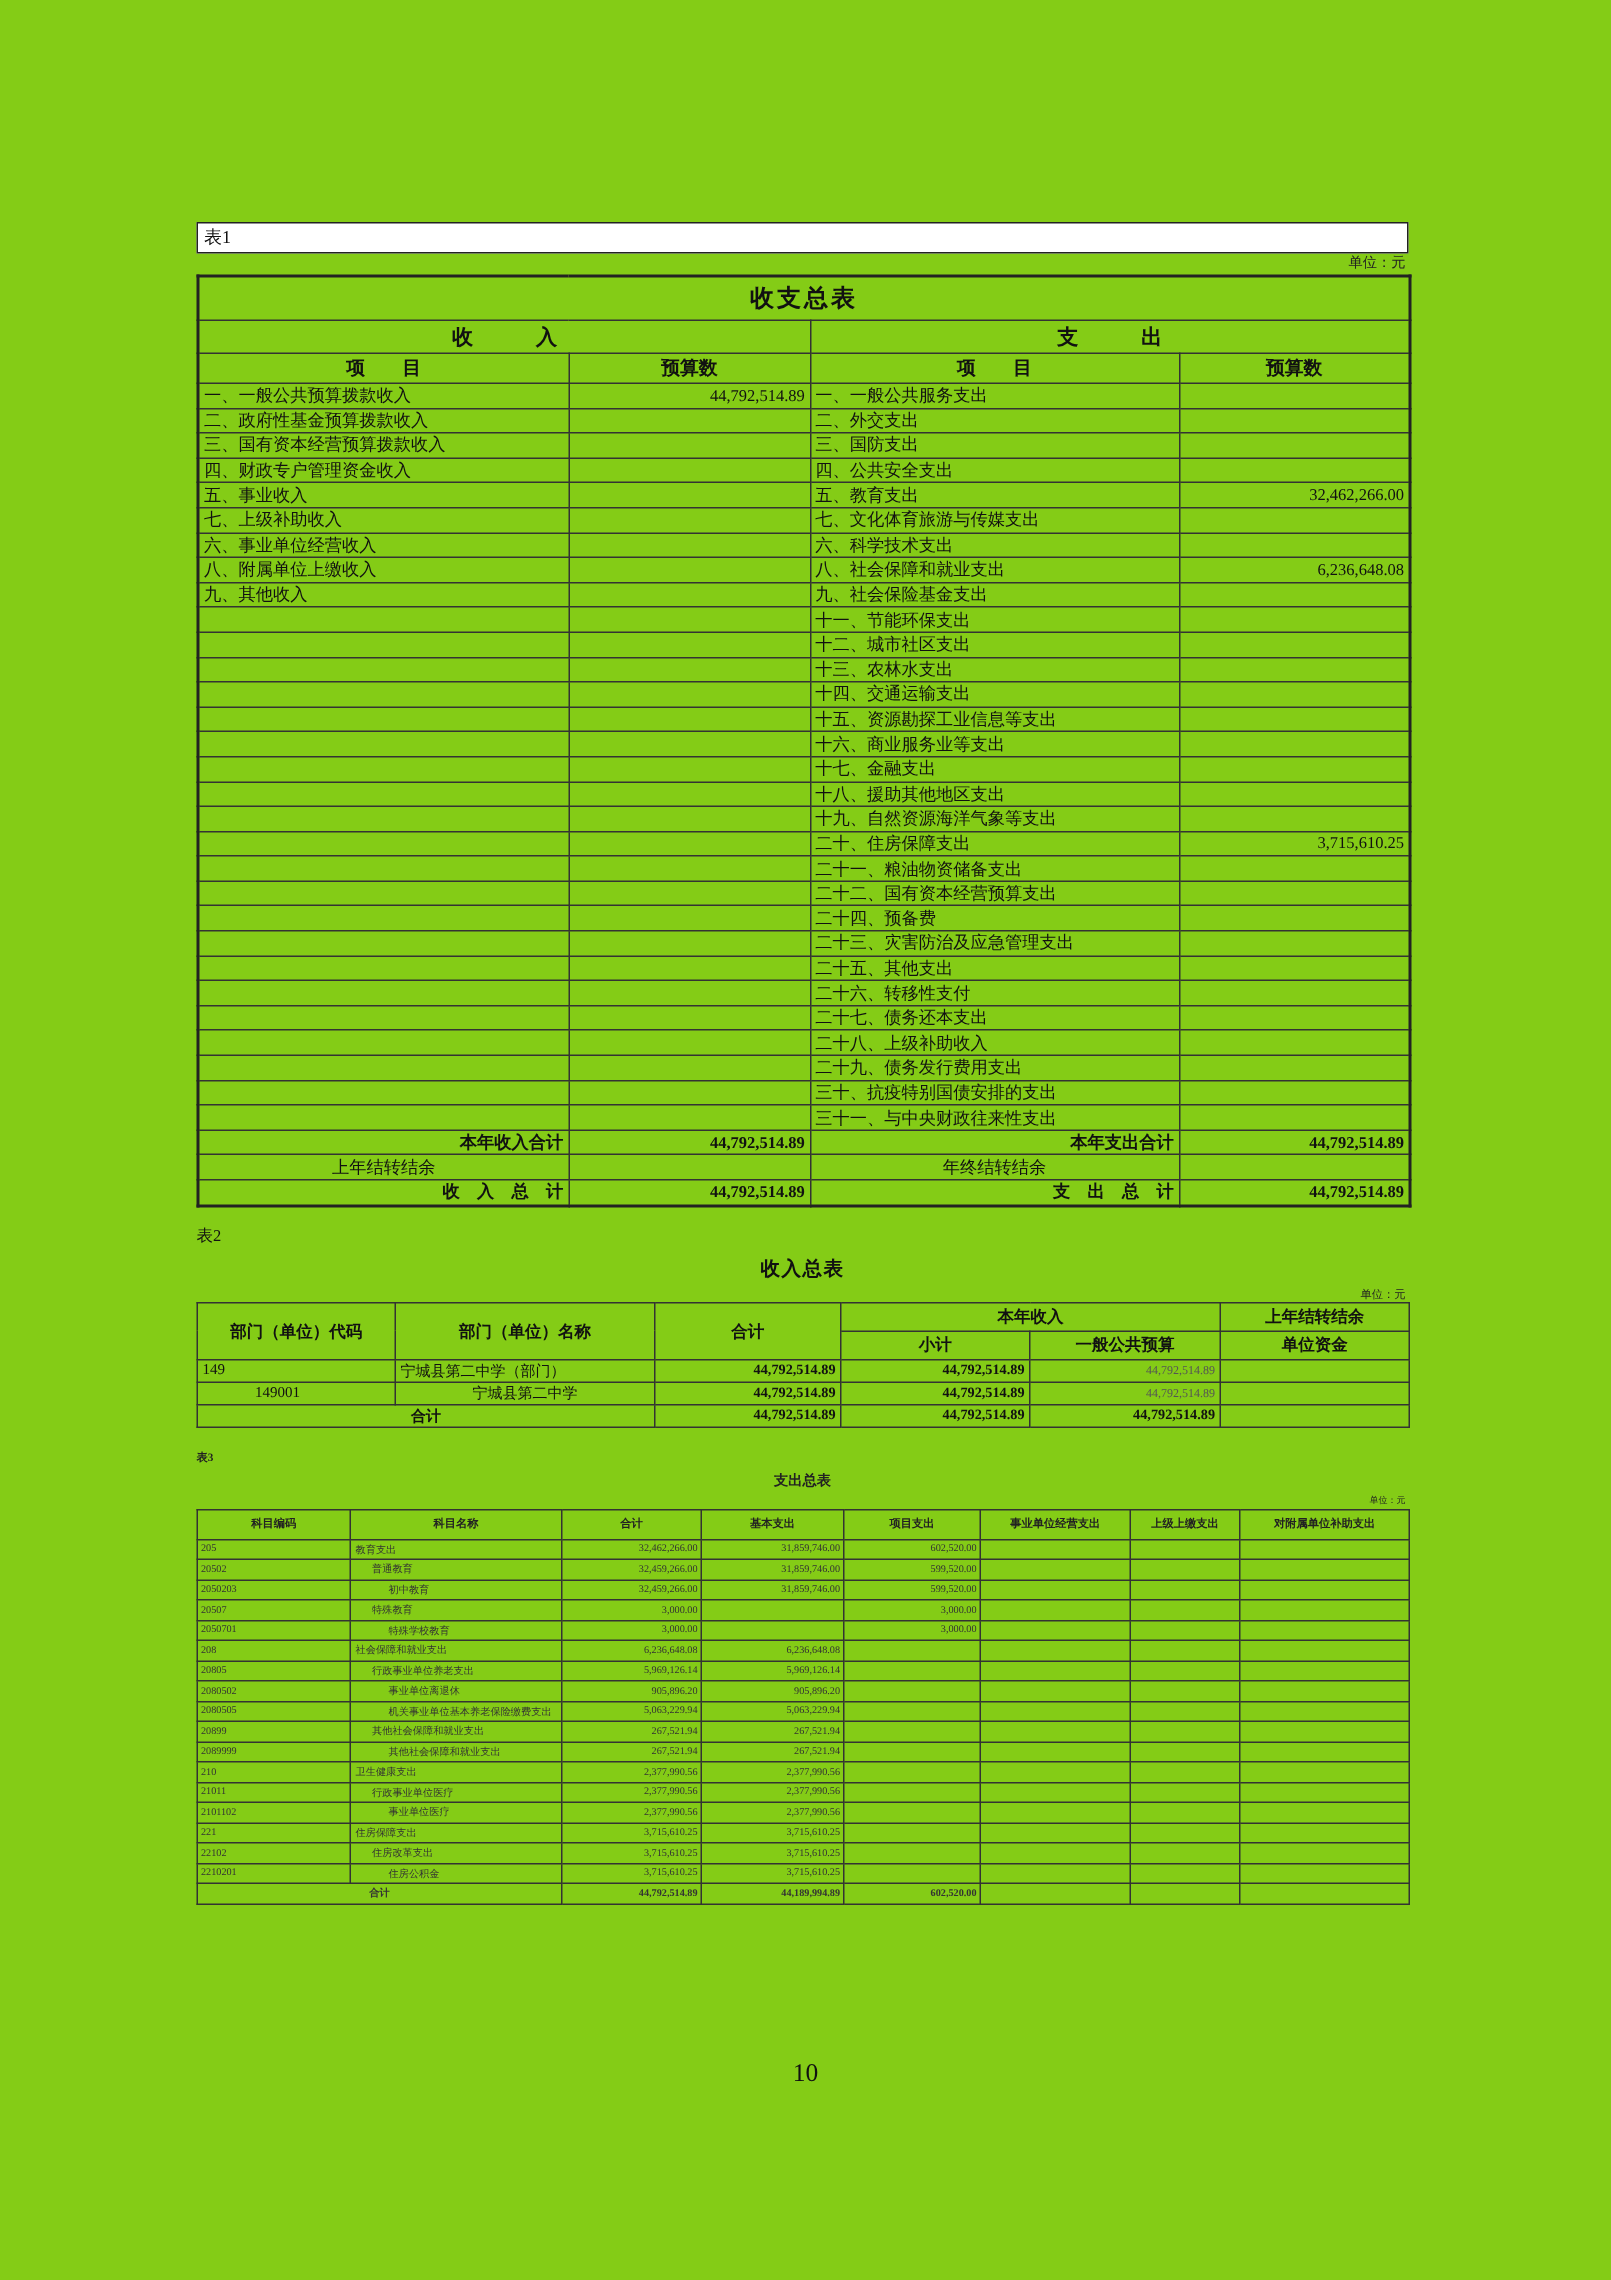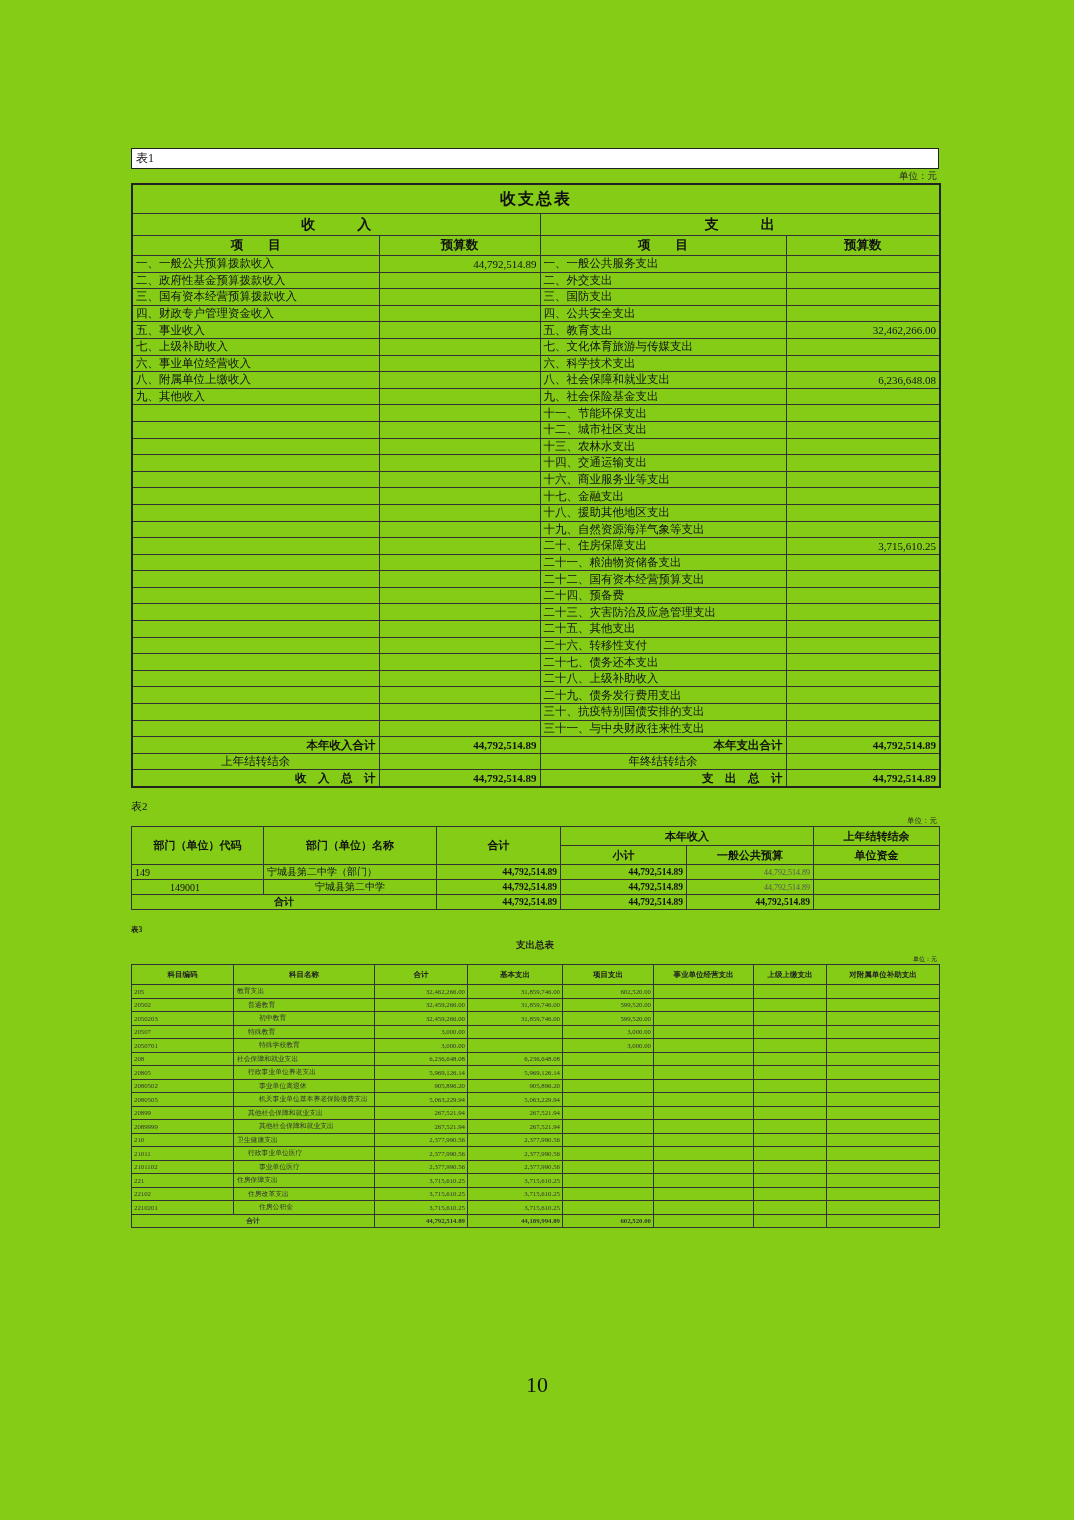--- a/index.html
+++ b/index.html
@@ -49,21 +49,21 @@
   .unit-note.tiny{font-size:6px;margin-top:4px;height:7px;line-height:7px;}
   #t3{border:1.5px solid #333;}
   #t3 th{font-size:7.5px;font-weight:bold;text-align:center;height:17px;color:#222;}
   #t3 td{height:12.5px;font-size:6.8px;padding:0 2px;color:#333;}
   #t3 td.code{text-align:left;}
   #t3 td.name{text-align:left;}
   #t3 td.num3{text-align:right;}
   #t3 td.totlbl{text-align:center;font-weight:bold;}
   #t3 tr.total td{font-weight:bold;}
   
-  .pageno{position:absolute;left:0;width:100%;top:1372px;text-align:center;font-size:22px;color:#111;}
+  .pageno{position:absolute;left:0;width:100%;top:1372px;text-align:center;font-size:17px;color:#111;}
 </style>
 </head>
 <body>
 
 <div class="page">
   <div class="content">
 
     <div class="t1-label-box">
       <span>表1</span>
     </div>
@@ -164,20 +164,26 @@
           </tr>
           <tr>
             <td class="item"></td>
             <td class="num"></td>
             <td class="item">十四、交通运输支出</td>
             <td class="num"></td>
           </tr>
           <tr>
             <td class="item"></td>
             <td class="num"></td>
+            <td class="item">十五、资源勘探工业信息等支出</td>
+            <td class="num"></td>
+          </tr>
+          <tr>
+            <td class="item"></td>
+            <td class="num"></td>
             <td class="item">十六、商业服务业等支出</td>
             <td class="num"></td>
           </tr>
           <tr>
             <td class="item"></td>
             <td class="num"></td>
             <td class="item">十七、金融支出</td>
             <td class="num"></td>
           </tr>
           <tr>
@@ -279,20 +285,21 @@
           <tr>
             <td class="ctr bold">收　入　总　计</td>
             <td class="num bold">44,792,514.89</td>
             <td class="ctr bold">支　出　总　计</td>
             <td class="num bold">44,792,514.89</td>
           </tr>
         </tbody>
     </table>
 
     <div class="t2-label">表2</div>
+    <div class="t2-title">收入总表</div>
     <div class="unit-note small">单位：元</div>
 
     <table id="t2">
       <colgroup>
           <col style="width:132px">
           <col style="width:173px">
           <col style="width:124px">
           <col style="width:126px">
           <col style="width:127px">
           <col style="width:126px">

